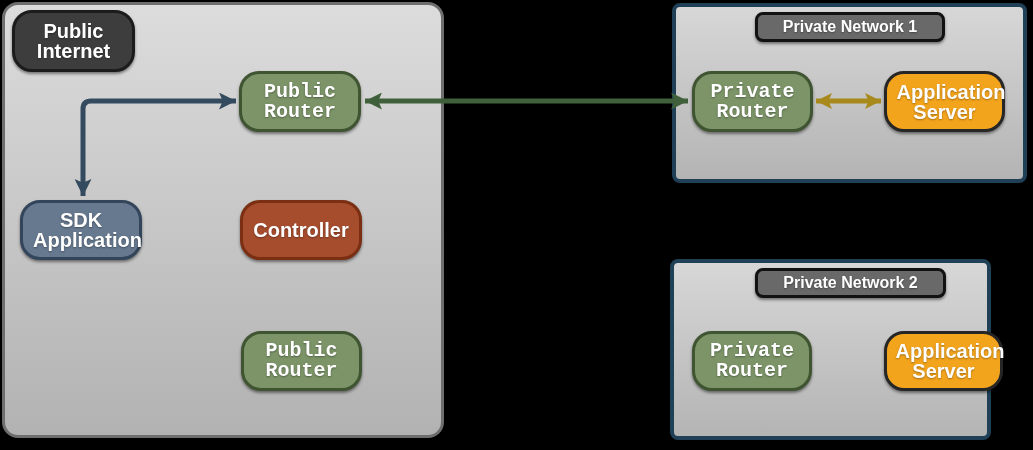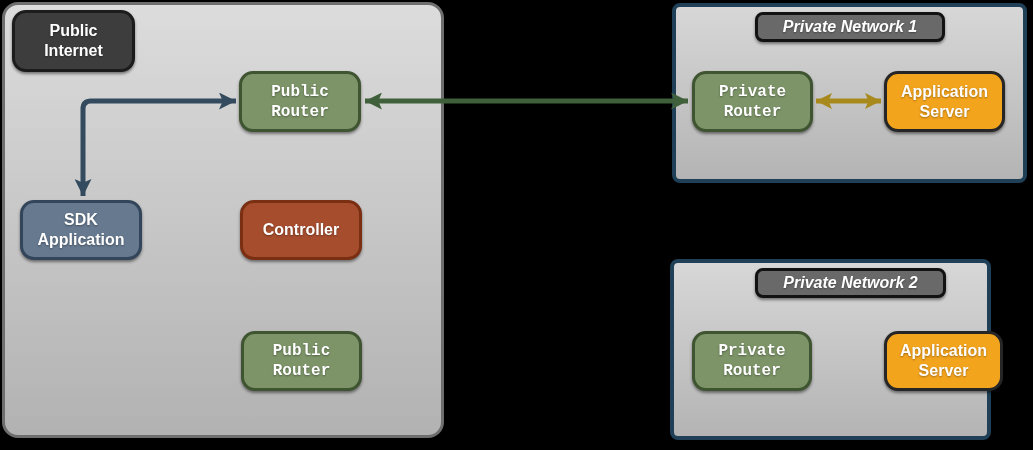--- a/index.html
+++ b/index.html
@@ -17,26 +17,26 @@
     border:4px solid var(--network-border);border-radius:8px;
     background:linear-gradient(180deg,#d7d7d7 0%,#b4b4b4 100%);
     box-shadow:0 3px 6px rgba(0,0,0,0.55);
   }
   .zone-pn1{left:672px;top:3px;width:355px;height:180px;}
   .zone-pn2{left:670px;top:259px;width:321px;height:181px;}
 
   .node,.badge{
     position:absolute;box-sizing:border-box;
     display:flex;align-items:center;justify-content:center;
-    color:#fff;font-weight:700;font-size:16px;line-height:20px;text-align:center;
-    border-radius:14px;box-shadow:0 2px 3px rgba(0,0,0,0.45);
+    color:#fff;font-weight:700;font-size:20px;line-height:20px;text-align:center;
+    border-radius:20px;box-shadow:0 2px 3px rgba(0,0,0,0.45);
     text-shadow:0 1px 2px rgba(0,0,0,0.35);
   }
   .node span,.badge span{display:block;max-width:96px;}
-  .badge-wide span{max-width:180px;white-space:nowrap;font-style:italic;}
+  .badge-wide span{max-width:180px;white-space:nowrap;}
 
   .badge-pi{left:7px;top:5px;width:123px;height:62px;
     background:var(--dark-label-fill);border:3px solid var(--dark-label-border);}
   .badge-pn{height:30px;border-radius:8px;font-size:16px;
     background:var(--network-label-fill);border:3px solid var(--network-label-border);}
   .badge-pn1{left:79px;top:5px;width:190px;}
   .badge-pn2{left:81px;top:5px;width:191px;}
 
   .node-green{background:var(--router-fill);border:3px solid var(--router-border);font-family:Liberation Mono, monospace;}
   .node-blue{background:var(--sdk-fill);border:3px solid var(--sdk-border);}

